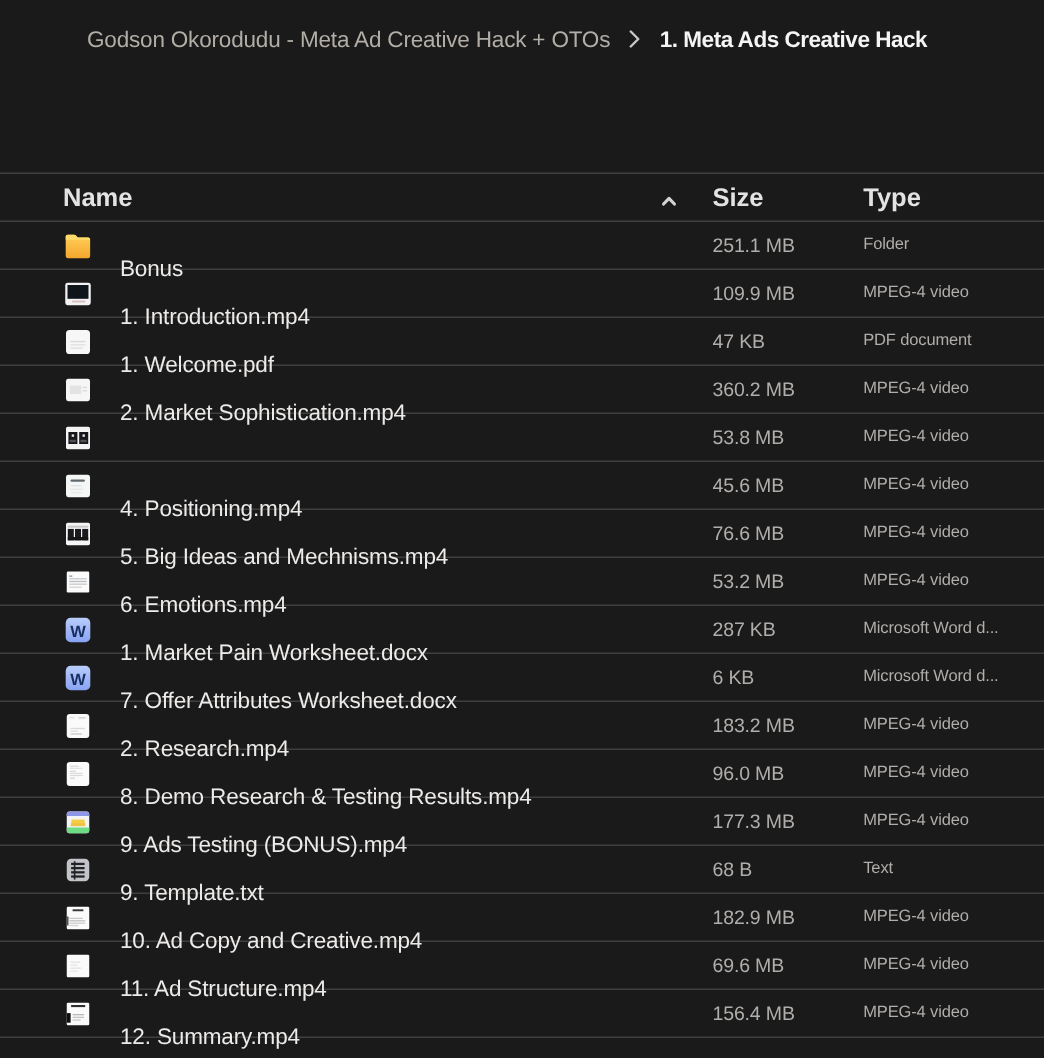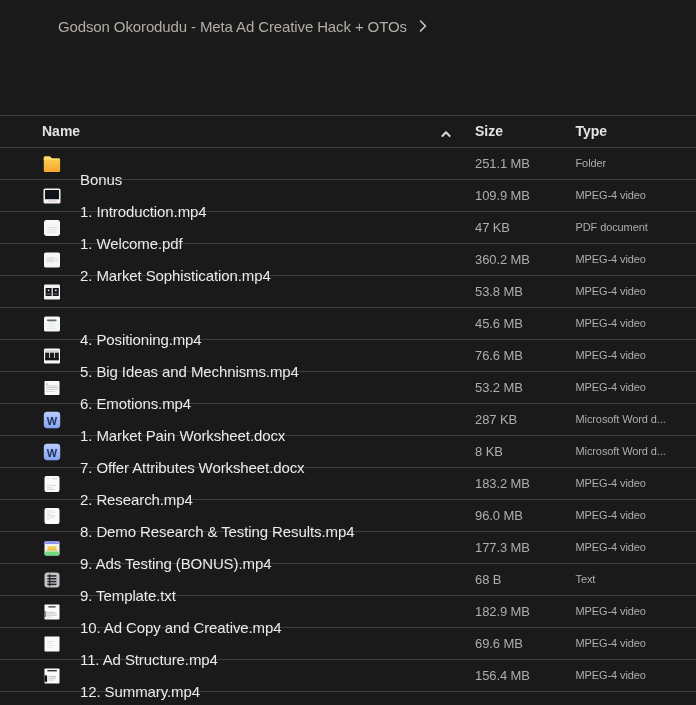--- a/index.html
+++ b/index.html
@@ -15,34 +15,35 @@
     display:flex;align-items:center;white-space:nowrap;
   }
   .crumb1{font-size:15px;color:#b2ada7;letter-spacing:-0.12px;margin-left:44px;}
   .chev{margin:0 13px 0 12px;display:block;}
   .crumb2{font-size:15px;color:#f5f5f5;font-weight:700;letter-spacing:-0.32px;}
   .table{position:absolute;left:0;top:115px;width:696px;}
   .hrow{
     position:relative;height:33px;box-sizing:border-box;
     border-top:1px solid #404040;border-bottom:1px solid #404040;
   }
-  .hrow .c{position:absolute;top:0;line-height:31px;font-size:14px;font-weight:700;color:#e3e3e3;}
+  .hrow .c{position:absolute;top:0;line-height:31px;font-size:17px;font-weight:700;color:#e3e3e3;}
   .row{position:relative;height:32px;box-sizing:border-box;border-bottom:1px solid #3e3e3e;}
   .name{position:absolute;left:80px;top:16px;line-height:32px;font-size:15px;color:#edebe9;letter-spacing:-0.1px;white-space:nowrap;}
   .size{position:absolute;left:475px;top:0;line-height:31px;font-size:13px;color:#b0adaa;letter-spacing:-0.1px;white-space:nowrap;}
   .type{position:absolute;left:575.5px;top:0;line-height:31px;font-size:11px;color:#b0adaa;letter-spacing:-0.1px;white-space:nowrap;}
   .icon{position:absolute;left:43px;top:7px;width:18px;height:18px;}
 </style>
 </head>
 <body>
   <div class="crumbs">
     <span class="crumb1">Godson Okorodudu - Meta Ad Creative Hack + OTOs</span>
     <svg class="chev" width="8" height="12" viewBox="0 0 8 12">
       <path d="M1.5 1 L6.5 6 L1.5 11" fill="none" stroke="#c8c8c8" stroke-width="1.6" stroke-linecap="round" stroke-linejoin="round"></path>
     </svg>
+    <span class="crumb2">1. Meta Ads Creative Hack</span>
   </div>
 
   <div class="table">
     <div class="hrow">
       <div class="c" style="left:42px;">Name</div>
       <svg style="position:absolute;left:441px;top:14px;" width="10" height="8" viewBox="0 0 10 8">
         <path d="M1.4 6 L5 2.3 L8.6 6" fill="none" stroke="#d4d4d4" stroke-width="2.1" stroke-linecap="round" stroke-linejoin="round"></path>
       </svg>
       <div class="c" style="left:475px;">Size</div>
       <div class="c" style="left:575.5px;">Type</div>
@@ -166,21 +167,21 @@
           <defs>
             <linearGradient id="wg" x1="0" y1="0" x2="0" y2="1">
               <stop offset="0" stop-color="#b9cdfb"></stop>
               <stop offset="1" stop-color="#88a3f3"></stop>
             </linearGradient>
           </defs>
           <rect x="0.8" y="0.8" width="16.4" height="16.4" rx="3.4" fill="url(#wg)"></rect>
           <text x="9" y="13.5" font-family="Liberation Sans, sans-serif" font-size="11" font-weight="700" fill="#16305f" text-anchor="middle">W</text>
         </svg>
         <div class="name">7. Offer Attributes Worksheet.docx</div>
-        <div class="size">8 KB</div>
+        <div class="size">6 KB</div>
         <div class="type">Microsoft Word d...</div>
       </div>
       <div class="row">
         <svg class="icon" viewBox="0 0 18 18">
           <rect x="1.5" y="1" width="15" height="16" rx="2" fill="#fafafa"></rect>
           <rect x="3.4" y="3" width="3" height="0.9" fill="#e0e0e0"></rect>
           <rect x="9.4" y="3" width="4.6" height="1.1" fill="#d6d6d6"></rect>
           <rect x="4" y="10.2" width="9.6" height="0.9" fill="#d9d9d9"></rect>
           <rect x="4" y="12" width="5" height="0.9" fill="#dedede"></rect>
           <rect x="4" y="13.8" width="7.6" height="1" fill="#cfcfcf"></rect>

